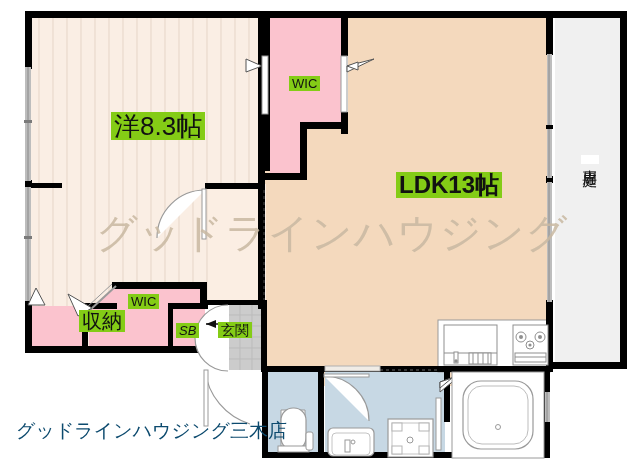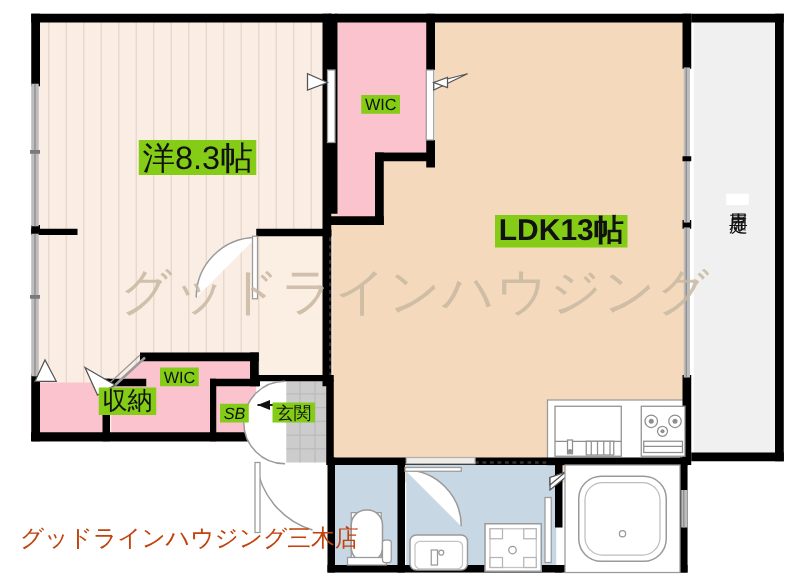--- a/index.html
+++ b/index.html
@@ -8,21 +8,21 @@
        font-family:"Liberation Sans","DejaVu Sans",sans-serif;}
   #plan{position:absolute;left:0;top:0;width:640px;height:463px;}
   .lbl{position:absolute;background:#84cc16;color:#111;line-height:1;
        white-space:nowrap;padding:1px 3px;}
   .lbl-v{position:absolute;background:#fff;color:#111;
        writing-mode:vertical-rl;text-orientation:upright;
        padding:3px 1px;line-height:1.05;letter-spacing:1px;}
   #wm{position:absolute;left:96px;top:206px;width:450px;
       font-size:41px;color:#c9b9a2;opacity:.85;letter-spacing:1px;
       white-space:nowrap;font-weight:400;}
-  #brand{position:absolute;left:16px;top:418px;font-size:19px;color:#c2410c;
+  #brand{position:absolute;left:16px;top:418px;font-size:19px;color:#0c4a6e;
       letter-spacing:0px;white-space:nowrap;}
 </style>
 </head>
 <body>
 
 <svg id="plan" viewBox="0 0 640 463">
 
   <rect x="25" y="11" width="240" height="337" fill="#faeee4"></rect>
 
   <g stroke="#e6d5c7" stroke-width="1">

